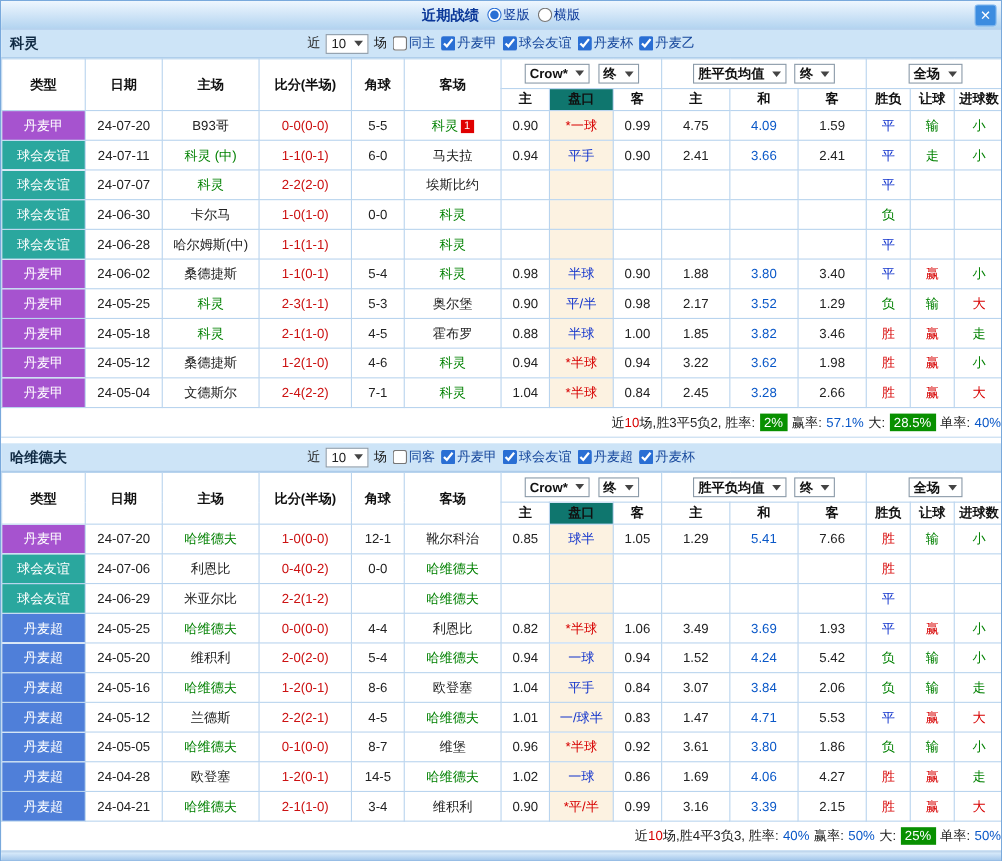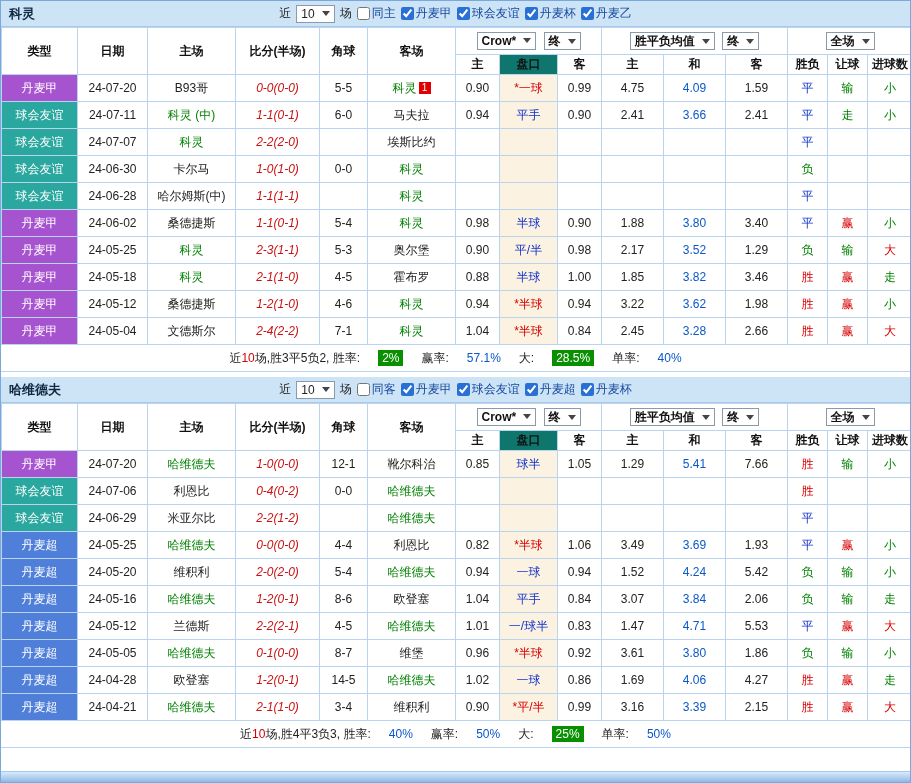--- a/index.html
+++ b/index.html
@@ -29,36 +29,48 @@
   tbody tr { height: 27px; }
   .ctrl-cell .sel { margin: 0 2px; }
   .cream { background: #0f766e; }
   tbody td:nth-child(8) { background: #fcf2e1; }
   tbody td:nth-child(11) { color: #0a58c8; }
 
   .c-red { color: #d70000; }
   .c-blue { color: #1133cc; }
   .c-green { color: #008000; }
   .c-team { color: #008000; }
-  .c-score { color: #cc1111; font-style: italic; }
+  .c-score { color: #cc1111; }
   .type-cell { color: #fff; }
   .rcard { display: inline-block; background: #e00000; color: #fff; font-size: 10px; width: 12px; height: 12px; line-height: 12px; margin-left: 2px; vertical-align: 1px; text-align: center; }
 
-  .summary { height: 27px; flex: none; display: flex; align-items: center; justify-content: center; gap: 18px; border-bottom: 1px solid #b9d4ee; color: #222; }
+  .summary { height: 27px; flex: none; display: flex; align-items: center; justify-content: flex-end; gap: 4px; border-bottom: 1px solid #b9d4ee; color: #222; }
   .badge { background: #089000; color: #fff; padding: 1px 4px; }
   .pct { color: #0a58c8; }
   .red { color: #d70000; }
   .section-gap { height: 5px; flex: none; background: #fff; }
   .bottombar { margin-top: auto; height: 11px; flex: none; background: linear-gradient(#d9ebfb, #8fb9e4); border-top: 1px solid #a9c9e8; }
 </style>
 </head>
 <body>
 
 <div class="window">
 
+  <div class="titlebar">
+    <span class="title">近期战绩</span>
+    <label>
+      <input type="radio" name="layout" checked="" style="">
+      <span>竖版</span>
+    </label>
+    <label>
+      <input type="radio" name="layout" style="">
+      <span>横版</span>
+    </label>
+    <div class="close-btn">✕</div>
+  </div>
 
   <div class="filterbar">
     <span class="teamname">科灵</span>
     <div class="filters">
       <span>近</span>
       <span class="sel">
           <span>10</span>
           <i class="caret"></i>
         </span>
       <span>场</span>

